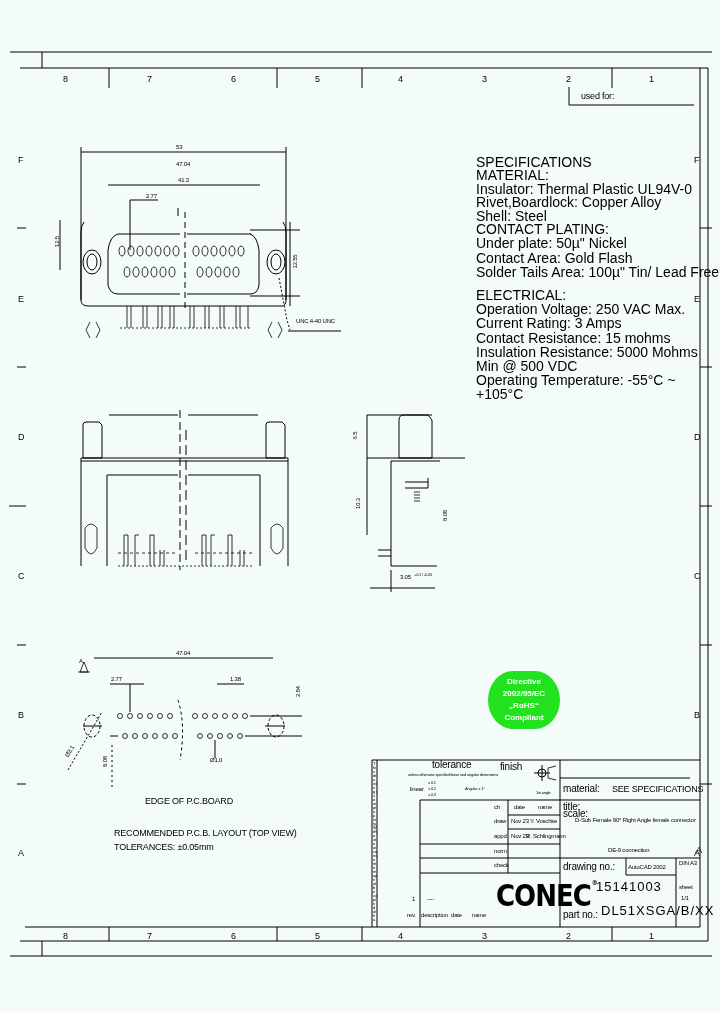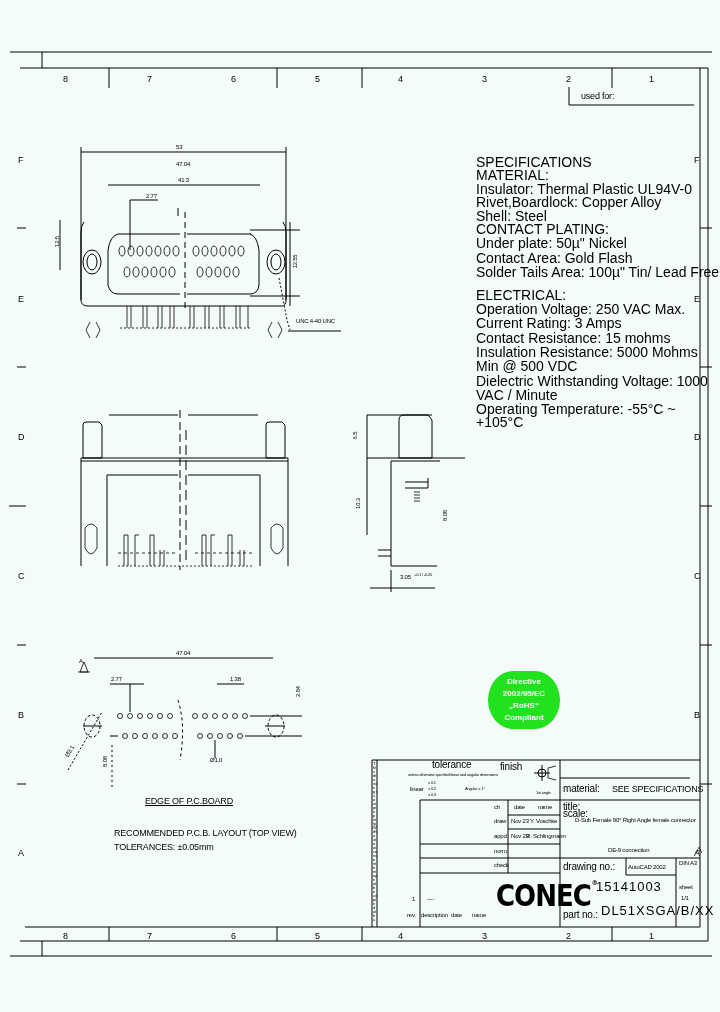--- a/index.html
+++ b/index.html
@@ -277,40 +277,39 @@
 <div class="t tiny" style="left:414px;top:572px;">+0.1 / -0.05</div>
 
 <div class="t small" style="left:176px;top:650px;">47.04</div>
 <div class="t small" style="left:79px;top:658px;">A</div>
 <div class="t small" style="left:111px;top:676px;">2.77</div>
 <div class="t small" style="left:230px;top:676px;">1.38</div>
 <div class="t small" style="left:293px;top:688px;transform:rotate(-90deg);">2.84</div>
 <div class="t small" style="left:64px;top:748px;transform:rotate(-60deg);">Ø3.1</div>
 <div class="t small" style="left:100px;top:758px;transform:rotate(-90deg);">8.08</div>
 <div class="t small" style="left:210px;top:757px;">Ø1.0</div>
-<div class="t" style="left:145px;top:796px;text-decoration:underline;">EDGE OF P.C.BOARD</div>
+<div class="t" style="left:145px;top:796px;">EDGE OF P.C.BOARD</div>
 <div class="t" style="left:114px;top:828px;">RECOMMENDED P.C.B. LAYOUT (TOP VIEW)</div>
 <div class="t" style="left:114px;top:842px;text-align:center;">TOLERANCES: ±0.05mm</div>
 
 <div class="abs spec" style="left:476px;top:156px;">
   <div>SPECIFICATIONS</div>
   <div>MATERIAL:</div>
   <div>Insulator: Thermal Plastic UL94V-0</div>
   <div>Rivet,Boardlock: Copper Alloy</div>
   <div>Shell: Steel</div>
   <div>CONTACT PLATING:</div>
   <div style="margin-top:1px">Under plate: 50µ" Nickel</div>
   <div style="margin-top:1px">Contact Area: Gold Flash</div>
   <div style="margin-top:1px">Solder Tails Area: 100µ" Tin/ Lead Free</div>
   <div style="margin-top:9px">ELECTRICAL:</div>
   <div style="margin-top:1px">Operation Voltage: 250 VAC Max.</div>
   <div style="margin-top:1px">Current Rating: 3 Amps</div>
   <div style="margin-top:1px">Contact Resistance: 15 mohms</div>
   <div style="margin-top:1px">Insulation Resistance: 5000 Mohms Min @ 500 VDC</div>
-  <div style="margin-top:2px">Dielectric Withstanding Voltage: 1000 VAC / Minute</div>
   <div style="margin-top:1px">Operating Temperature: -55°C ~ +105°C</div>
 </div>
 
 <div class="rohs">
   <div>Directive 2002/95/EC</div>
   <div>„RoHS“</div>
   <div>Compliant</div>
 </div>
 
 <div class="t tiny" style="left:373px;top:762px;width:4px;white-space:normal;word-break:break-all;line-height:4px;height:160px;overflow:hidden;">This drawing is our property. Without our consent it may not be copied or handed to third parties.</div>

